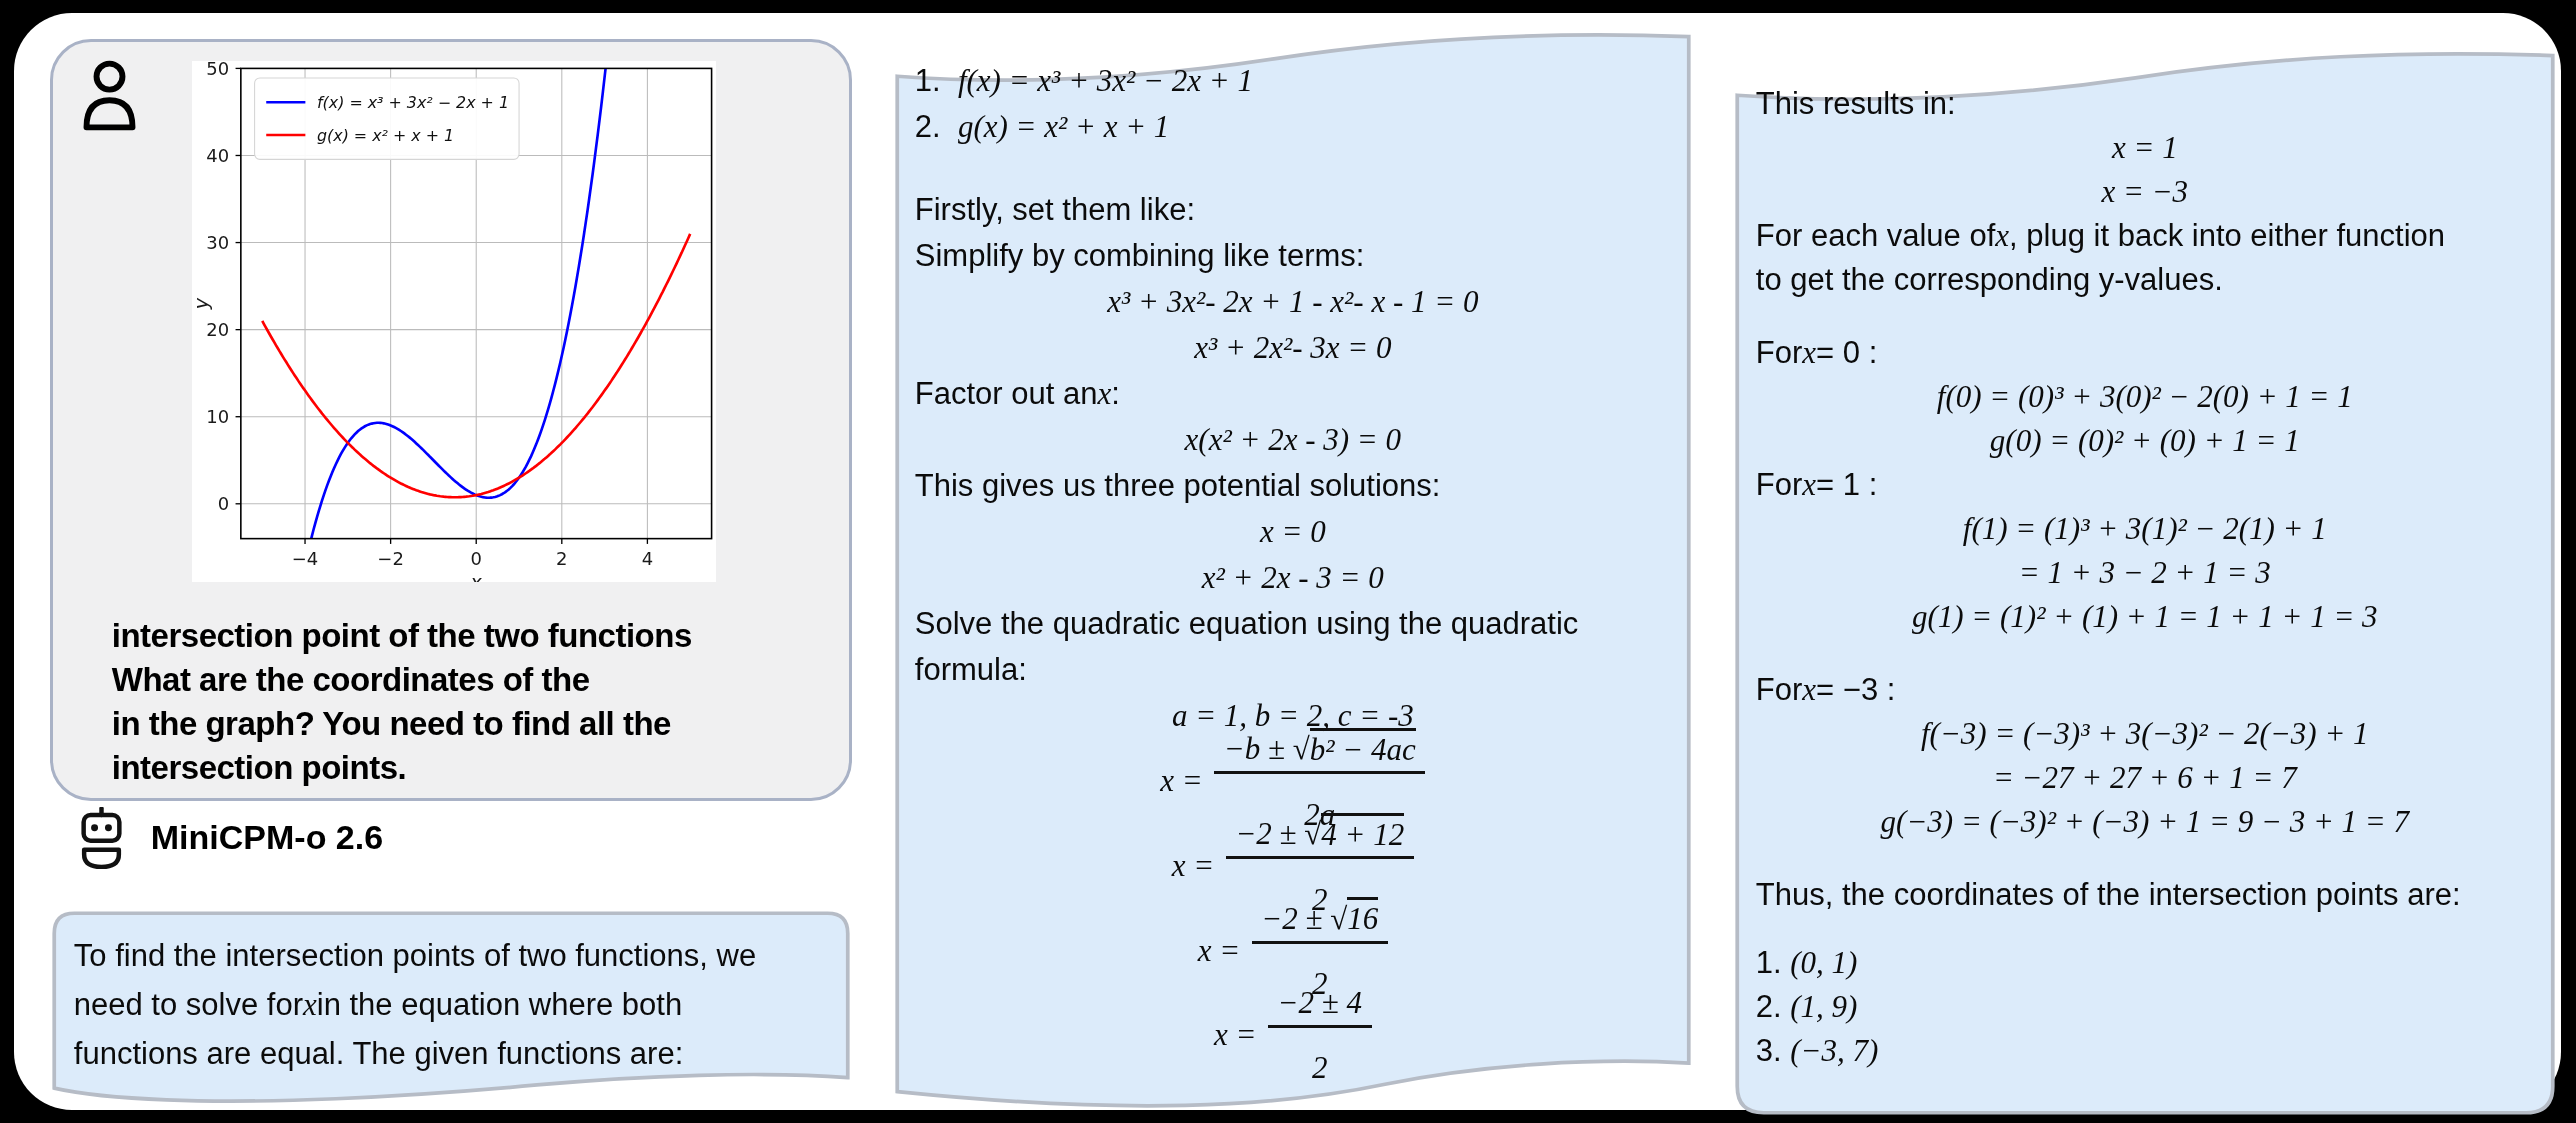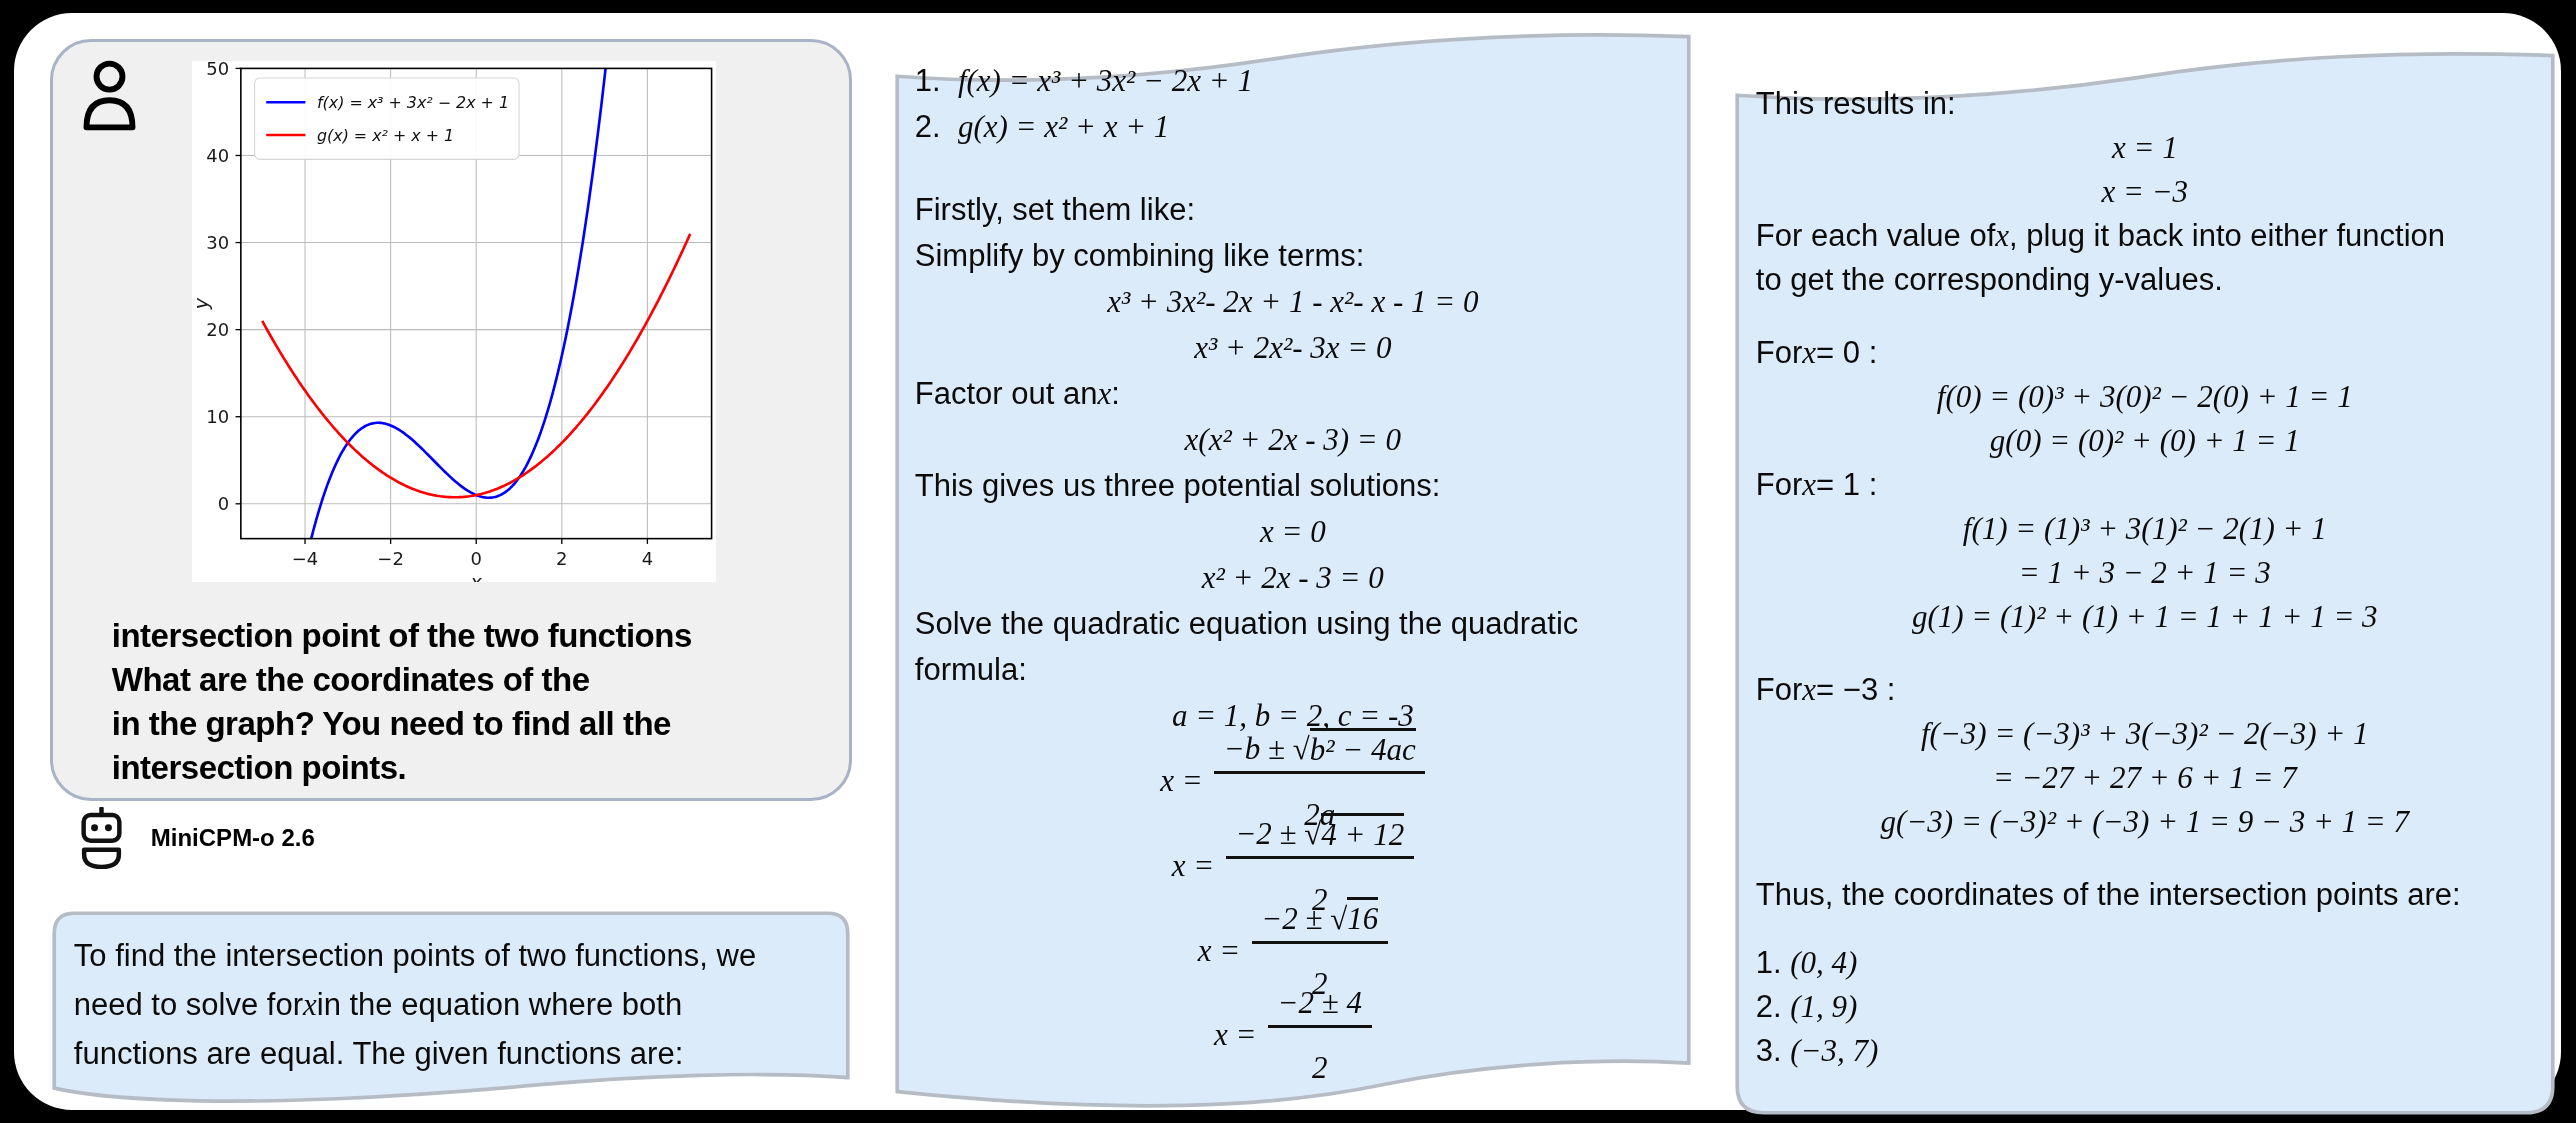--- a/index.html
+++ b/index.html
@@ -11,21 +11,21 @@
   .panel-left{position:absolute;left:36px;top:26.5px;width:802px;height:762px;background:#f0f0f1;
               border:3.7px solid #a9b2c6;border-radius:41px;box-sizing:border-box;}
   .user-icon{position:absolute;left:27.5px;top:13.8px;width:59px;height:79px;}
   .plot-wrap{position:absolute;left:139px;top:19px;width:524px;height:521px;background:#ffffff;}
   .question{position:absolute;left:59px;top:572px;width:709px;font-weight:bold;font-size:33px;
             line-height:44px;letter-spacing:-0.5px;color:#000;}
 
   
   .model-row{position:absolute;left:62px;top:793px;height:64px;display:flex;align-items:center;gap:24px;}
   .robot-icon{width:51px;height:62px;}
-  .model-name{font-size:24px;font-weight:bold;color:#000;}
+  .model-name{font-size:34px;font-weight:bold;color:#000;}
 
   
   .bubble{position:absolute;}
   .bubble svg.bg{position:absolute;left:0;top:0;width:100%;height:100%;}
   .bubble-content{position:relative;z-index:2;}
 
   .row{height:46px;display:flex;align-items:center;font-size:31px;}
   .row.r84{height:44px;}
   .ctr{justify-content:center;}
   .spacer70{height:37px;} .spacer55{height:29px;} .spacer45{height:24px;}
@@ -272,21 +272,21 @@
         <div class="row r84 ctr">
             <span class="eq">= −27 + 27 + 6 + 1 = 7</span>
           </div>
         <div class="row r84 ctr">
             <span class="eq">g(−3) = (−3)² + (−3) + 1 = 9 − 3 + 1 = 7</span>
           </div>
         <div class="spacer55"></div>
         <div class="row r84 lbl">Thus, the coordinates of the intersection points are:</div>
         <div class="spacer45"></div>
         <div class="row r84">
-          <span class="lbl">1.</span>&nbsp;<span class="eq">(0, 4)</span>
+          <span class="lbl">1.</span>&nbsp;<span class="eq">(0, 1)</span>
         </div>
         <div class="row r84">
           <span class="lbl">2.</span>&nbsp;<span class="eq">(1, 9)</span>
         </div>
         <div class="row r84">
           <span class="lbl">3.</span>&nbsp;<span class="eq">(−3, 7)</span>
         </div>
       </div>
     </div>
 

